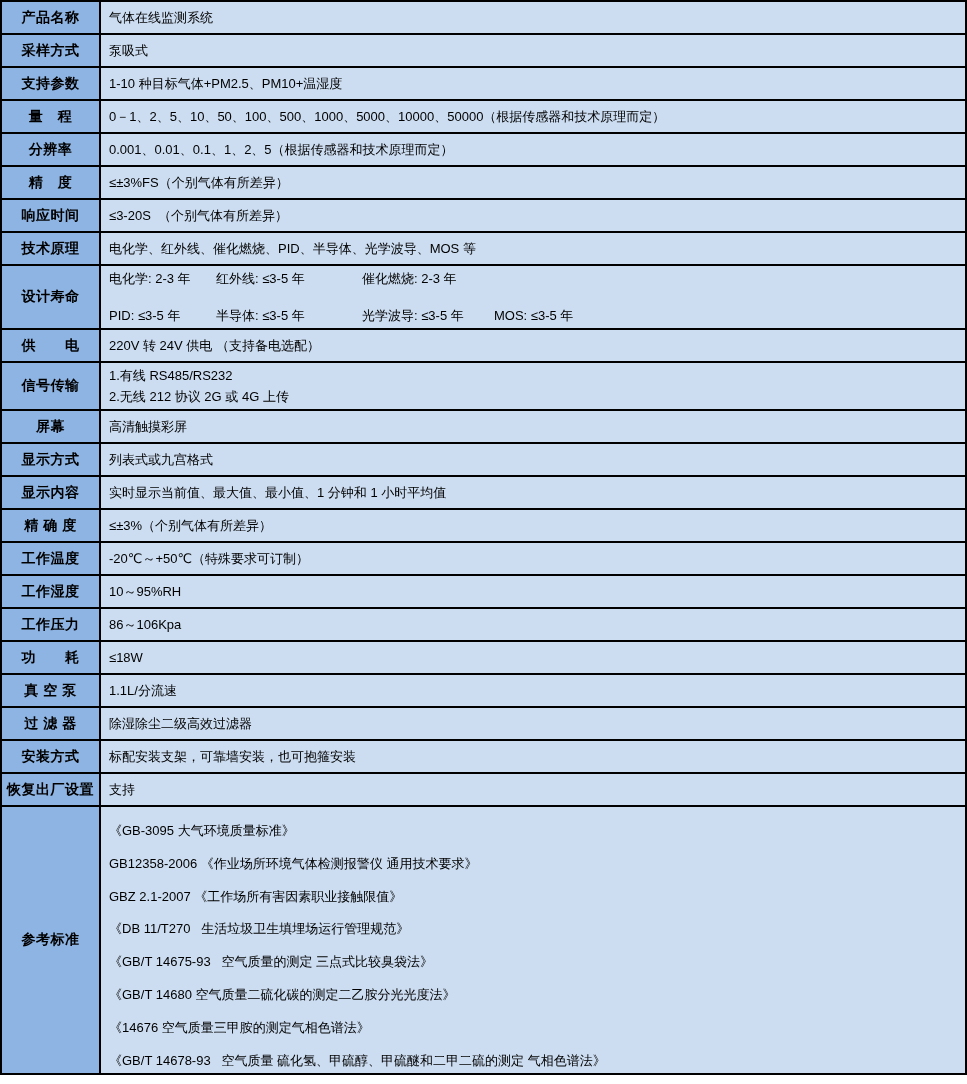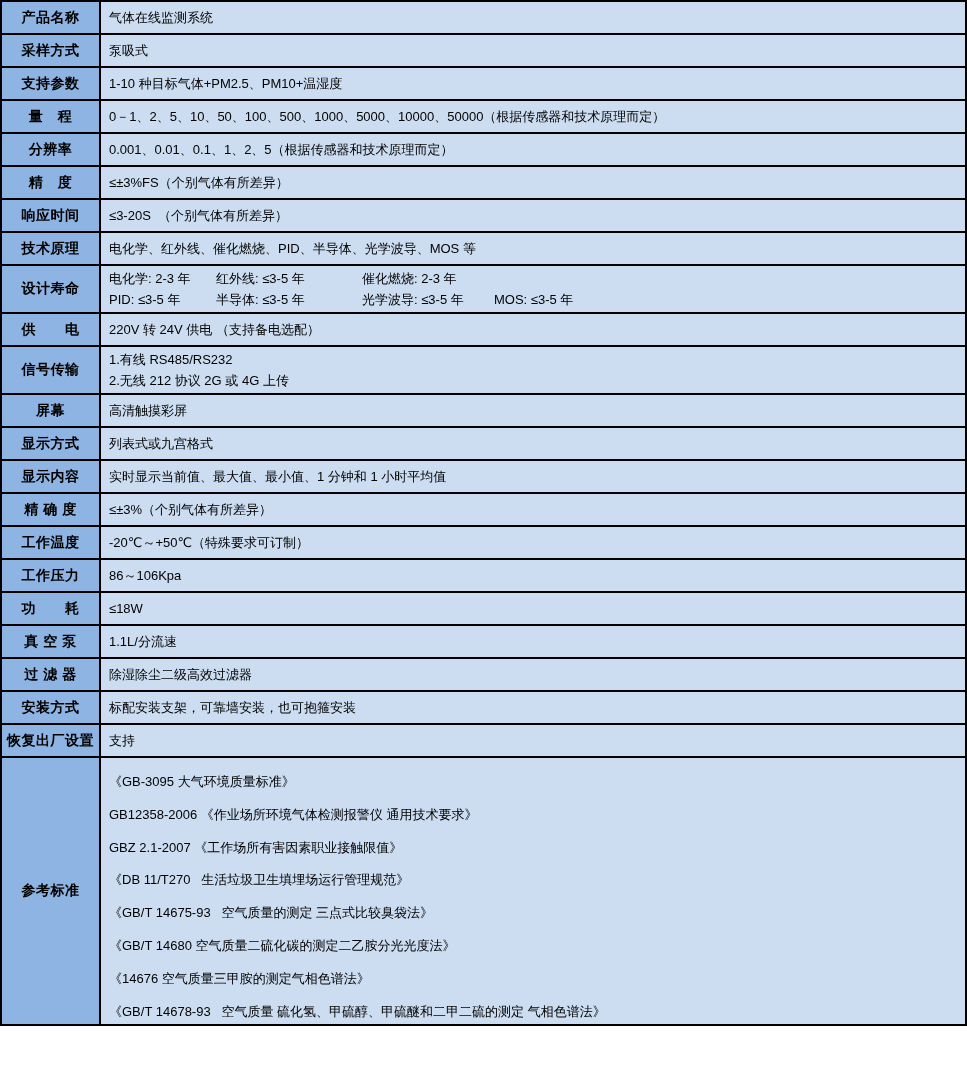--- a/index.html
+++ b/index.html
@@ -41,21 +41,21 @@
     white-space:pre-wrap;
   }
   td.value-cell.compact .value-line{
     line-height:20.8px;
     margin-top:12px;
   }
   .value-line .seg{display:inline-block;}
   .value-line .seg-0{width:107px;}
   .value-line .seg-1{width:146px;}
   .value-line .seg-2{width:132px;}
-  .value-line .seg-3{width:auto;}
+  .value-line .seg-3{width:auto;margin-top:16px;}
 </style>
 </head>
 <body>
 
 <div class="spec-wrap">
   <table class="spec">
     <tbody>
         <tr>
           <td class="label-cell">产品名称</td>
           <td class="value-cell">
@@ -145,20 +145,26 @@
         <tr>
           <td class="label-cell">精 确 度</td>
           <td class="value-cell">
             <div class="value-line">≤±3%（个别气体有所差异）</div>
           </td>
         </tr>
         <tr>
           <td class="label-cell">工作温度</td>
           <td class="value-cell">
             <div class="value-line">-20℃～+50℃（特殊要求可订制）</div>
+          </td>
+        </tr>
+        <tr>
+          <td class="label-cell">工作湿度</td>
+          <td class="value-cell">
+            <div class="value-line">10～95%RH</div>
           </td>
         </tr>
         <tr>
           <td class="label-cell">工作压力</td>
           <td class="value-cell">
             <div class="value-line">86～106Kpa</div>
           </td>
         </tr>
         <tr>
           <td class="label-cell">功　　耗</td>

